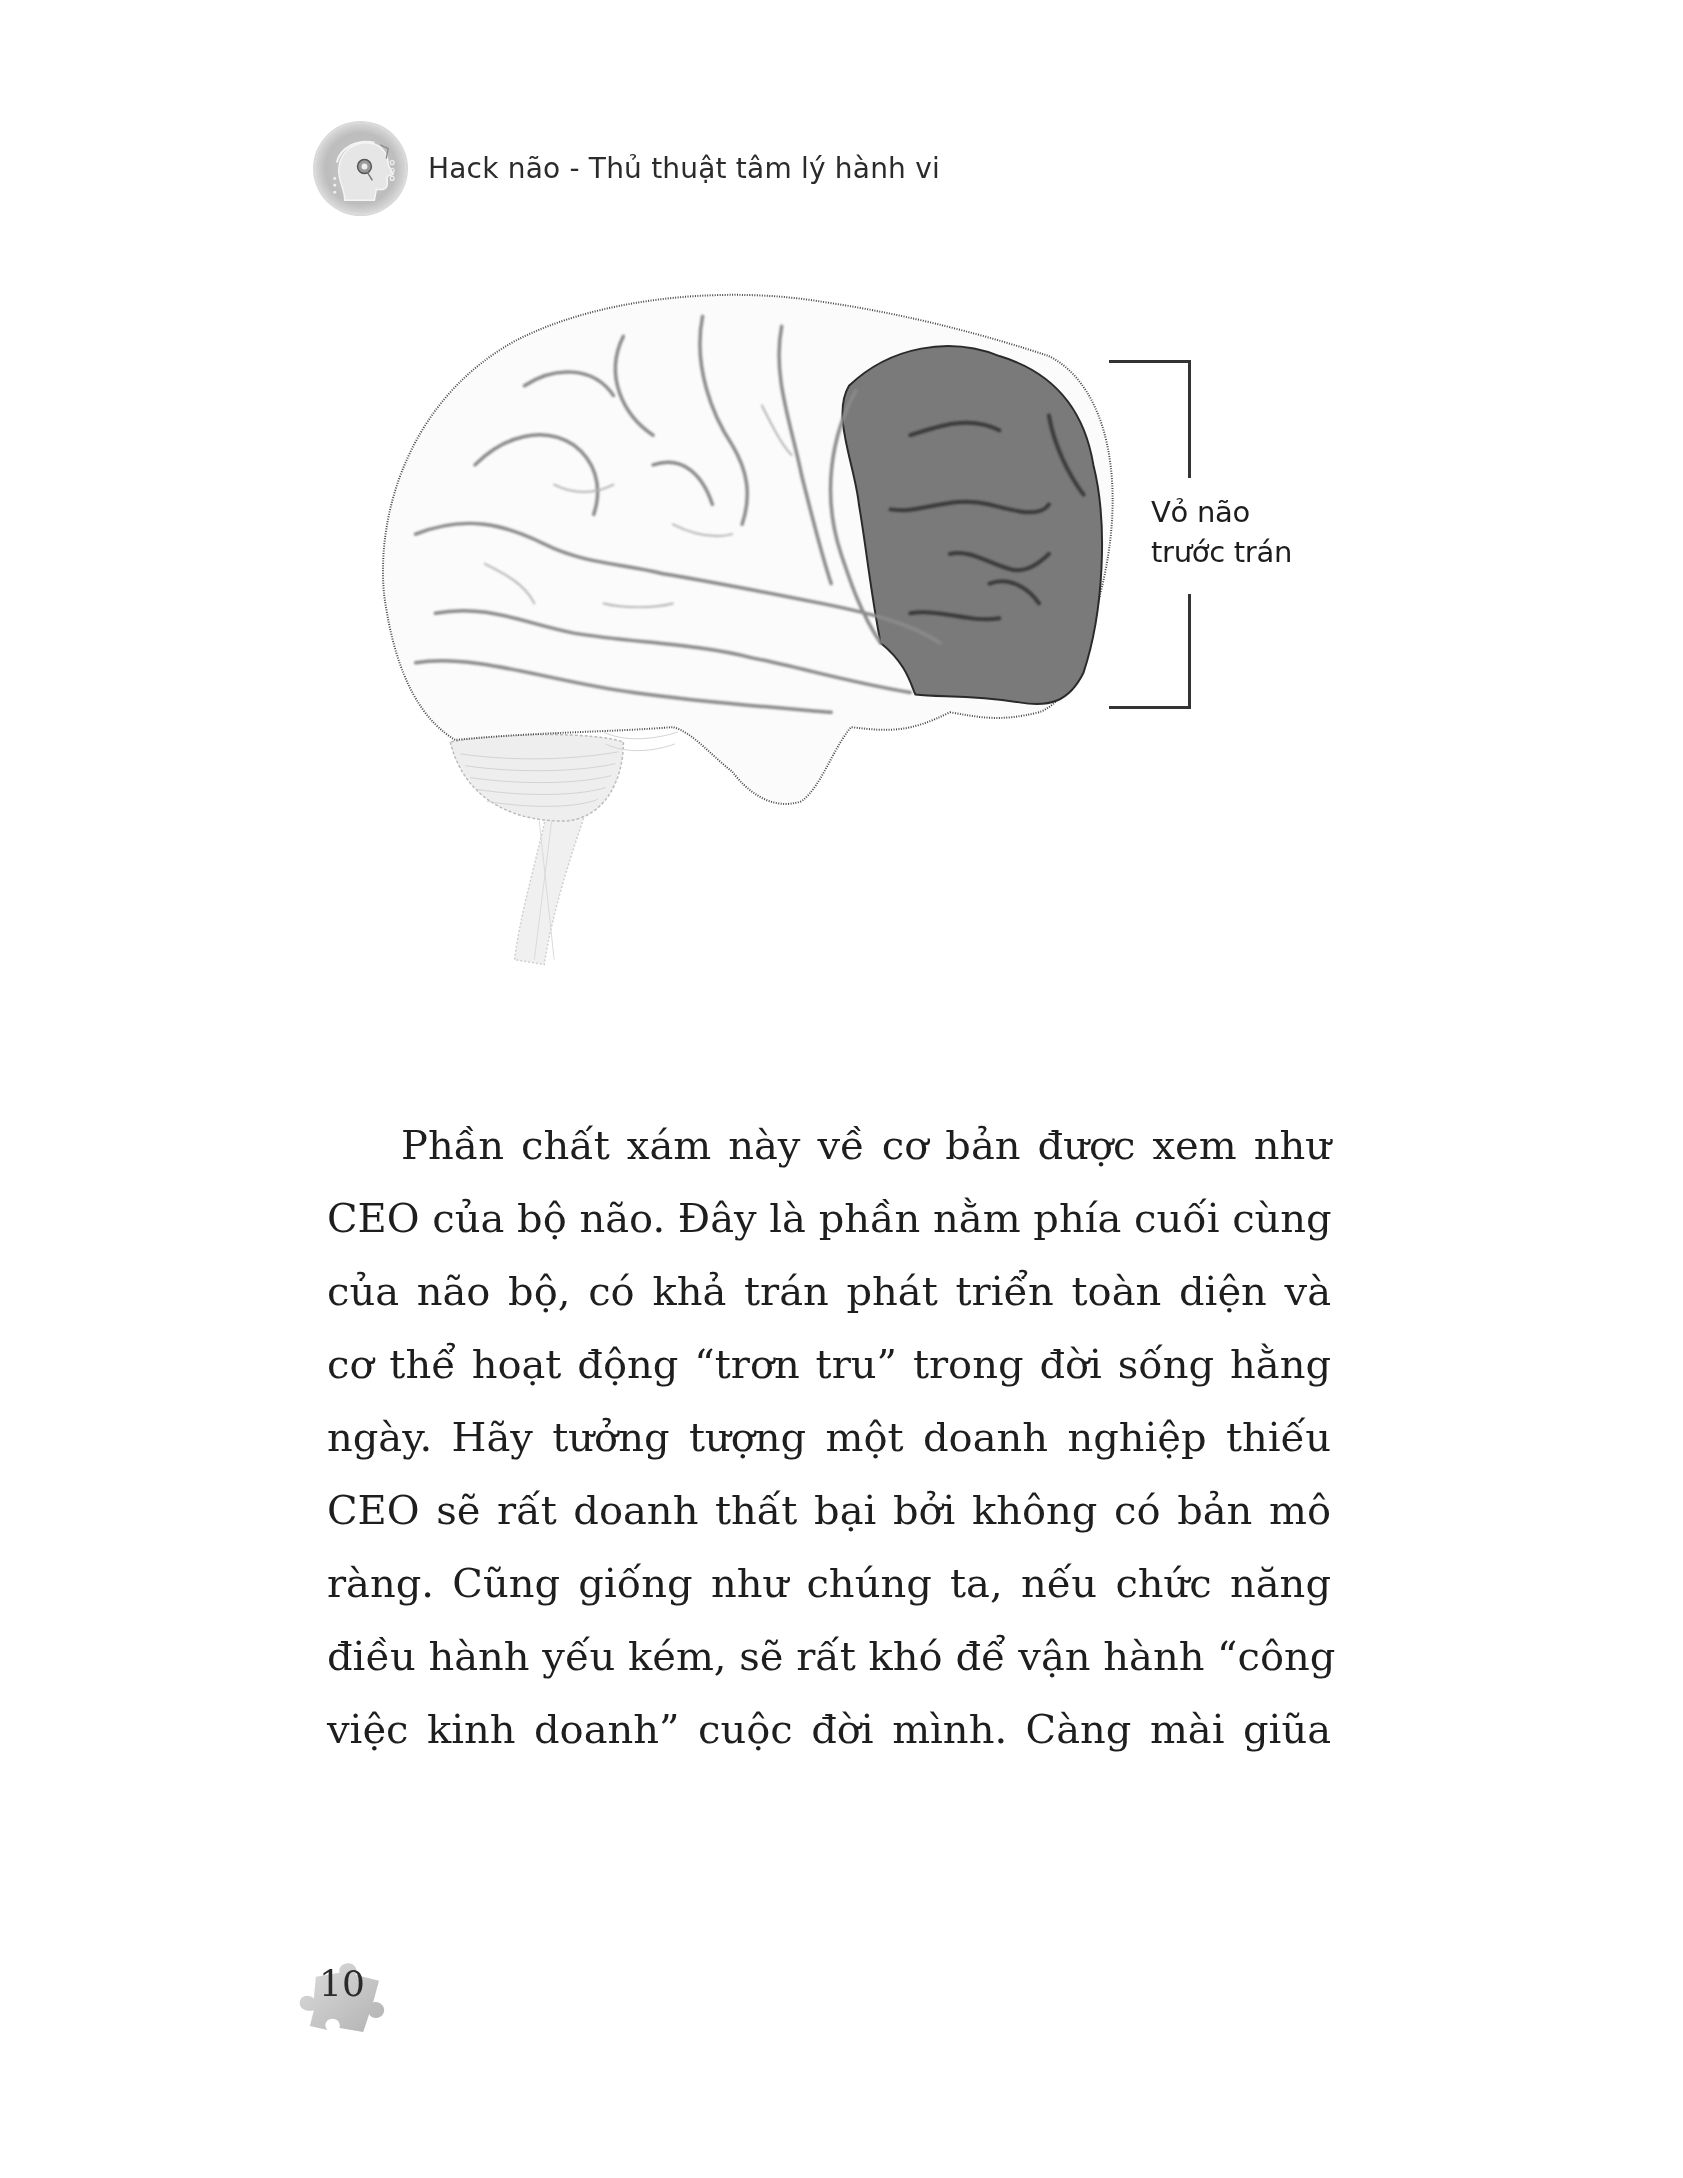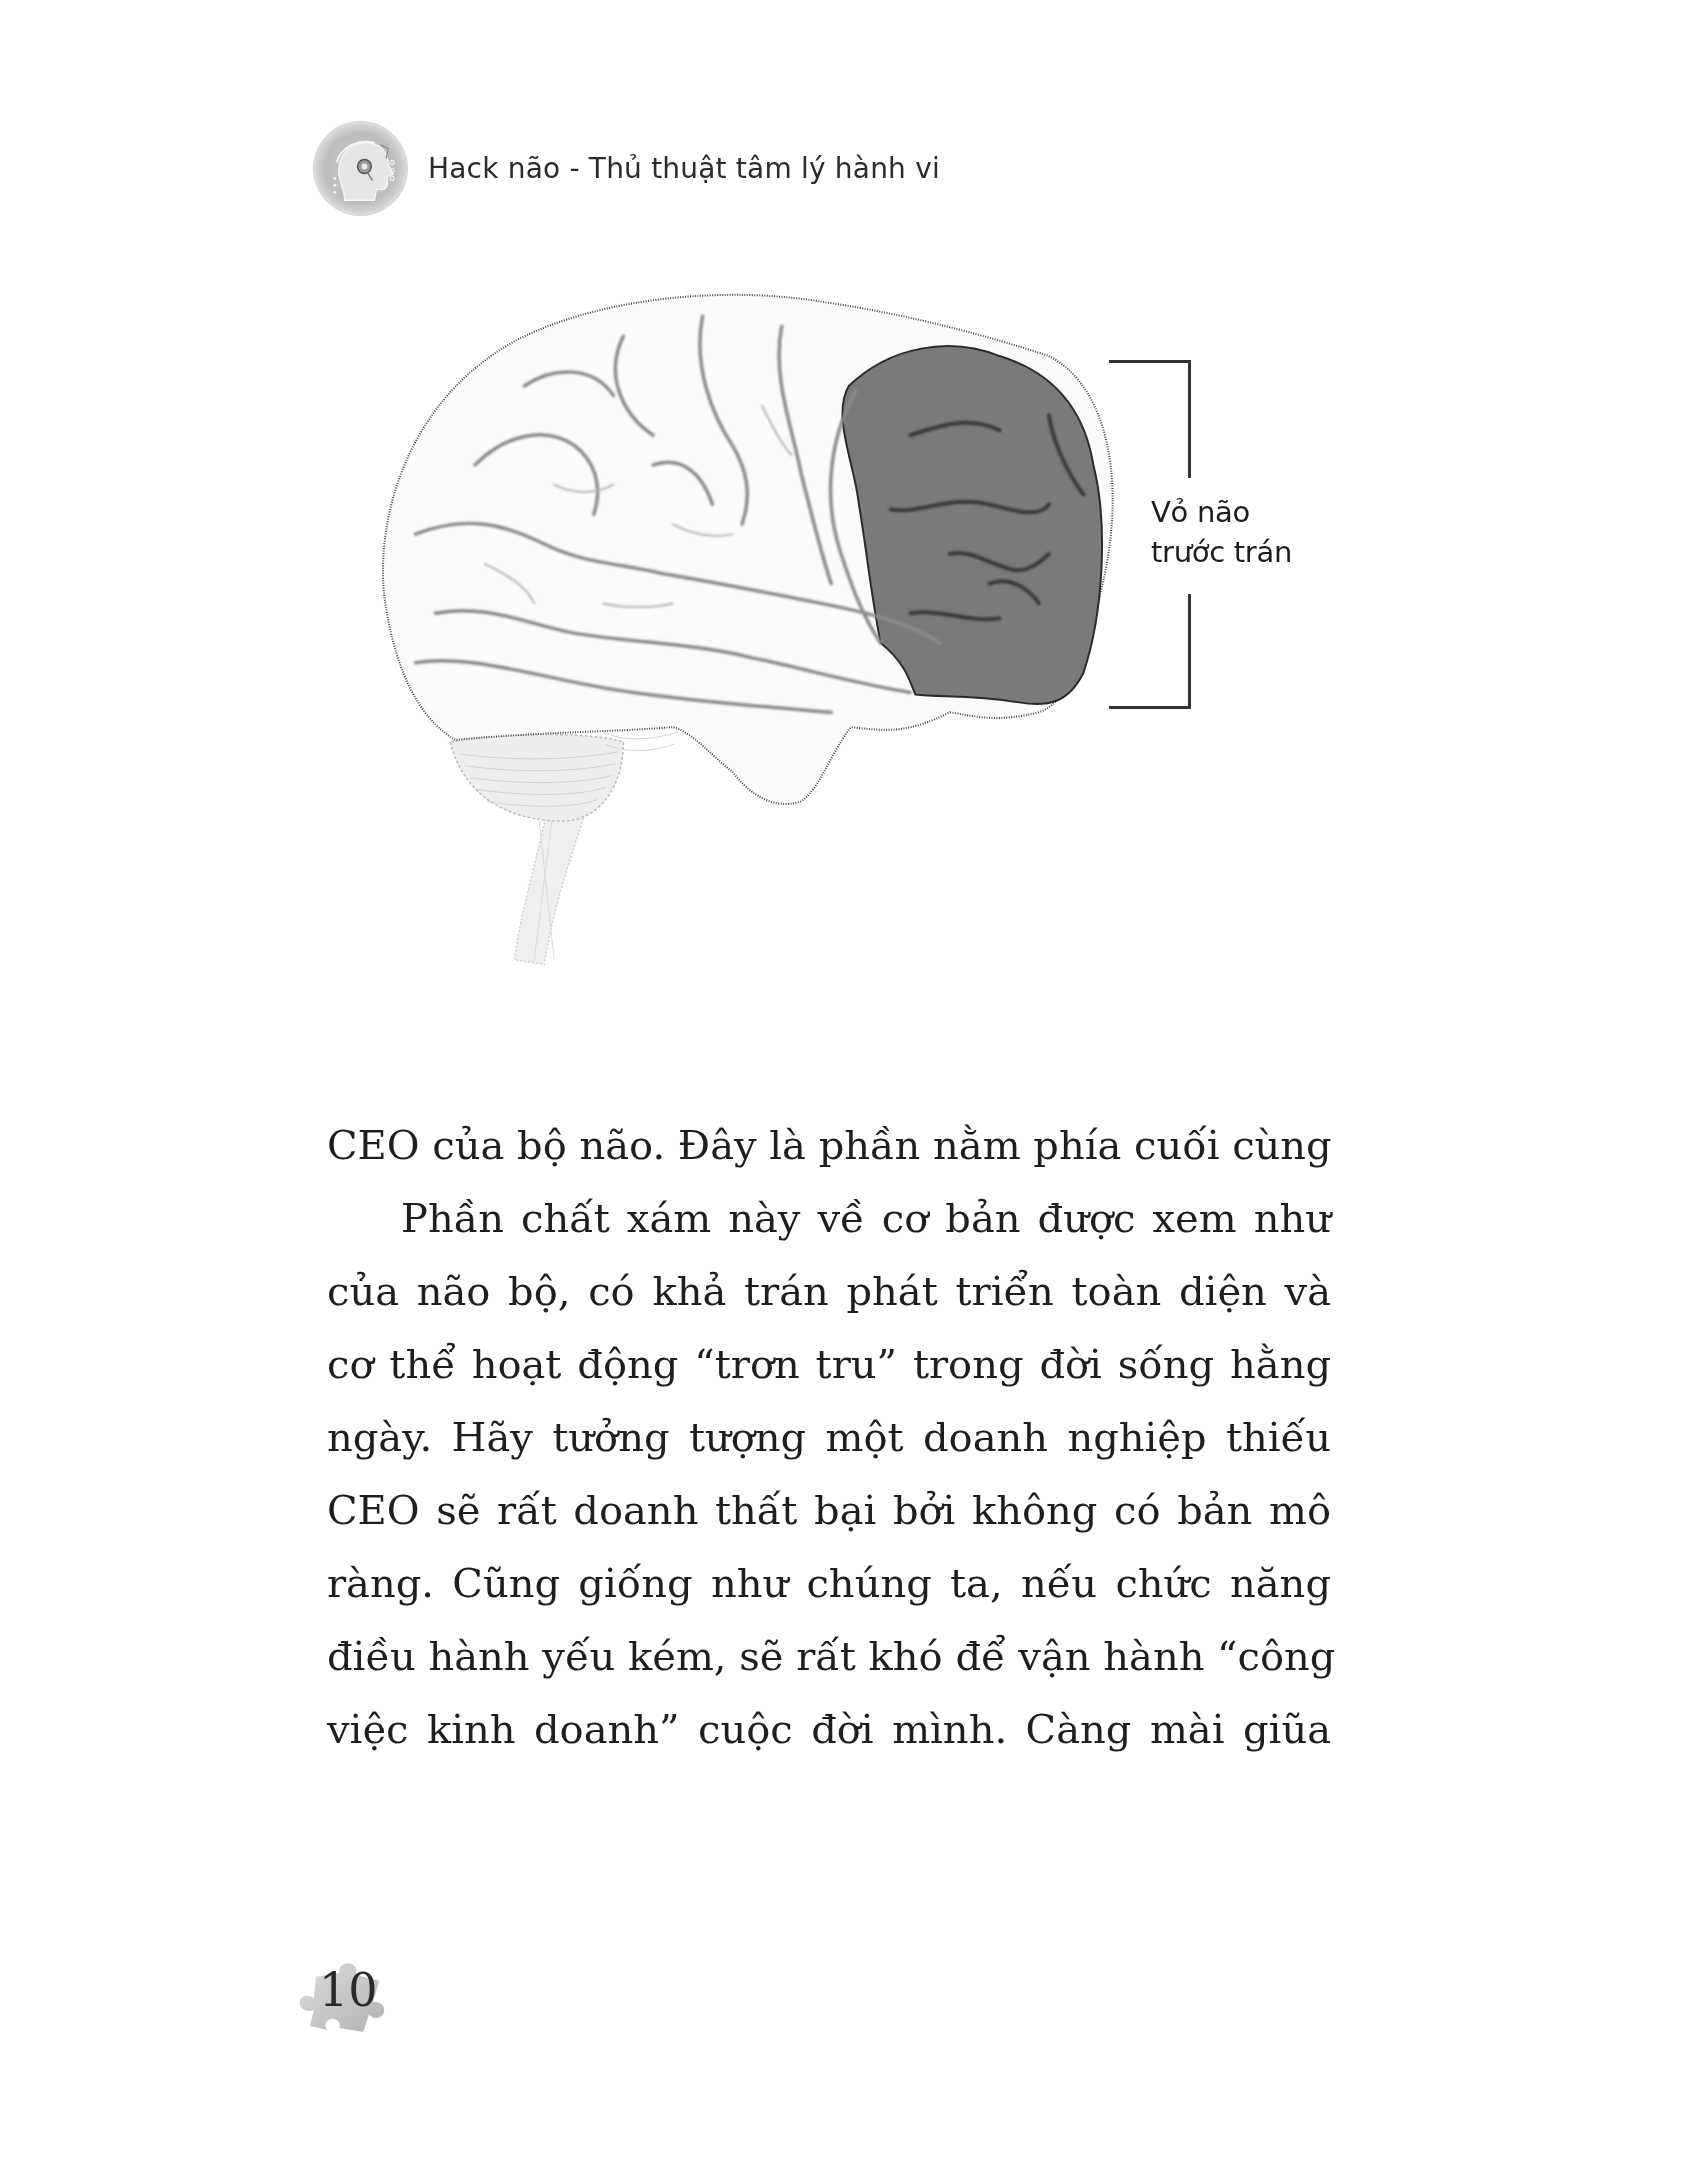--- a/index.html
+++ b/index.html
@@ -8,21 +8,21 @@
   .logo { width:91px; height:91px; border-radius:50%; background:radial-gradient(circle at 50% 50%, #c9c9c9 0%, #bdbdbd 55%, #d6d6d6 70%, #aaaaaa 74%, #f2f2f2 78%); position:relative; box-shadow:0 0 0 2px #d9d9d9; }
   .logo svg { position:absolute; left:0; top:0; }
   .header-title { margin-left:22px; font-family:"DejaVu Sans", sans-serif; font-size:28px; letter-spacing:0.2px; color:#2b2b2b; }
   .figure { position:absolute; left:356px; top:267px; width:891px; height:752px; }
   .bracket { position:absolute; border-color:#333; border-style:solid; }
   .label { position:absolute; left:1151px; top:492px; font-family:"DejaVu Sans", sans-serif; font-size:29px; line-height:40px; color:#1d1d1d; letter-spacing:-0.3px; }
   .body-text { position:absolute; left:327px; top:1109px; width:1004px; font-family:"DejaVu Serif", serif; font-size:40px; line-height:73px; color:#1e1e1e; text-align:justify; }
   .body-line { display:block; height:73px; white-space:nowrap; text-align:justify; text-align-last:justify; }
   .indent { padding-left:74px; }
   .page-num { position:absolute; left:282px; top:1955px; width:119px; height:79px; }
-  .page-num span { position:absolute; left:37px; top:8px; font-family:"DejaVu Serif", serif; font-size:46px; color:#2a2a2a; }
+  .page-num span { position:absolute; left:37px; top:8px; font-family:"DejaVu Serif", serif; font-size:36px; color:#2a2a2a; }
 </style>
 </head>
 <body>
 
 <div class="header">
   <div class="logo">
     <svg width="91" height="91" viewBox="0 0 92 92">
       <path d="M30 78 C30 66 24 60 24 48 C24 30 38 20 52 20 C66 20 74 30 74 42 L79 52 L73 54 L73 62 C73 67 68 68 62 67 L60 78 Z" fill="#e6e6e6" stroke="#f5f5f5" stroke-width="1.5"></path>
       <path d="M22 40 C26 24 44 16 60 20" fill="none" stroke="#f4f4f4" stroke-width="2"></path>
       <circle cx="50" cy="44" r="7" fill="#9a9a9a" stroke="#555" stroke-width="1.5"></circle>
@@ -101,22 +101,22 @@
 </div>
 
 <div class="bracket" style="left:1109px; top:360px; width:79px; height:115px; border-width:3px 3px 0 0;"></div>
 <div class="bracket" style="left:1109px; top:594px; width:79px; height:112px; border-width:0 3px 3px 0;"></div>
 <div class="label">
   <div>Vỏ não</div>
   <div>trước trán</div>
 </div>
 
 <div class="body-text">
+  <span class="body-line indent">Phần chất xám này về cơ bản được xem như</span>
   <span class="body-line">CEO của bộ não. Đây là phần nằm phía cuối cùng</span>
-  <span class="body-line indent">Phần chất xám này về cơ bản được xem như</span>
   <span class="body-line">của não bộ, có khả trán phát triển toàn diện và</span>
   <span class="body-line">cơ thể hoạt động “trơn tru” trong đời sống hằng</span>
   <span class="body-line">ngày. Hãy tưởng tượng một doanh nghiệp thiếu</span>
   <span class="body-line">CEO sẽ rất doanh thất bại bởi không có bản mô</span>
   <span class="body-line">ràng. Cũng giống như chúng ta, nếu chức năng</span>
   <span class="body-line">điều hành yếu kém, sẽ rất khó để vận hành “công</span>
   <span class="body-line">việc kinh doanh” cuộc đời mình. Càng mài giũa</span>
 </div>
 
 <div class="page-num">

